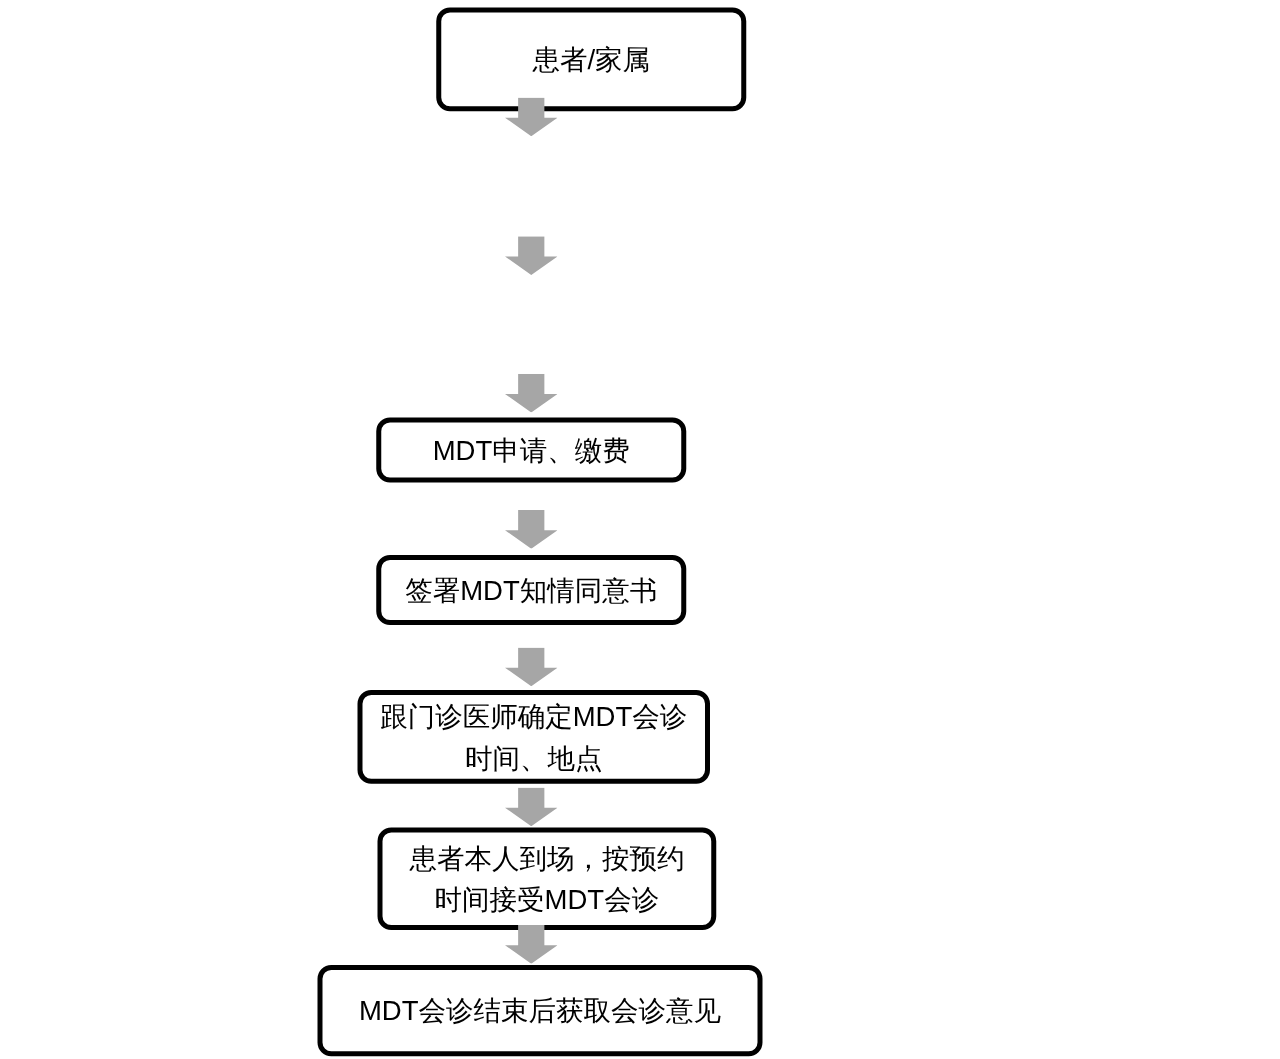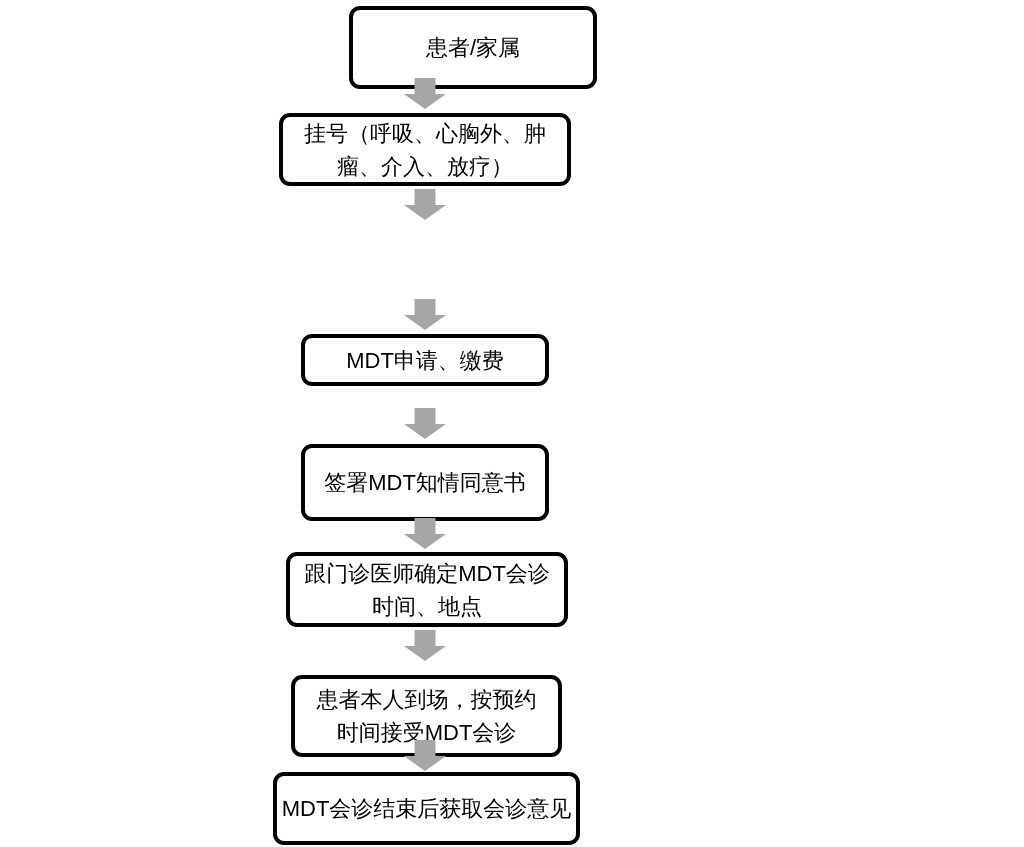--- a/index.html
+++ b/index.html
@@ -37,44 +37,42 @@
     height: 31px;
     left: 404px;
     background: #a6a6a6;
     clip-path: polygon(25% 0, 75% 0, 75% 52%, 100% 52%, 50% 100%, 0 52%, 25% 52%);
   }
   
   .b1 { left: 301px; top: 6px;   width: 248px; height: 83px; margin-left: 48px; }
   .b2 { left: 279px; top: 113px; width: 292px; height: 73px; }
   .b3 { left: 261px; top: 222px; width: 329px; height: 74px; }
   .b4 { left: 301px; top: 334px; width: 248px; height: 52px; }
-  .b5 { left: 301px; top: 444px; width: 248px; height: 77px; }
+  .b5 { left: 301px; top: 444px; width: 248px; height: 56px; }
   .b6 { left: 286px; top: 552px; width: 282px; height: 75px; }
-  .b7 { left: 291px; top: 662px; width: 271px; height: 82px; margin-top: 13px; }
-  .b8 { left: 273px; top: 772px; width: 307px; height: 73px; }
+  .b7 { left: 302px; top: 662px; width: 271px; height: 82px; }
+  .b8 { left: 254px; top: 772px; width: 356px; height: 73px; }
   
   .a1 { top: 78px; }
   .a2 { top: 189px; }
   .a3 { top: 299px; }
   .a4 { top: 408px; }
   .a5 { top: 518px; }
   .a6 { top: 630px; }
   .a7 { top: 740px; }
 </style>
 </head>
 <body>
 
 <div class="canvas">
 
   <div class="flow-box b1">患者/家属</div>
 
   <div class="down-arrow a1"></div>
 
-  <div class="flow-box b2">挂号（呼吸、心胸外、肿
-瘤、介入、放疗）</div>
 
   <div class="down-arrow a2"></div>
 
 
   <div class="down-arrow a3"></div>
 
   <div class="flow-box b4">MDT申请、缴费</div>
 
   <div class="down-arrow a4"></div>
 

